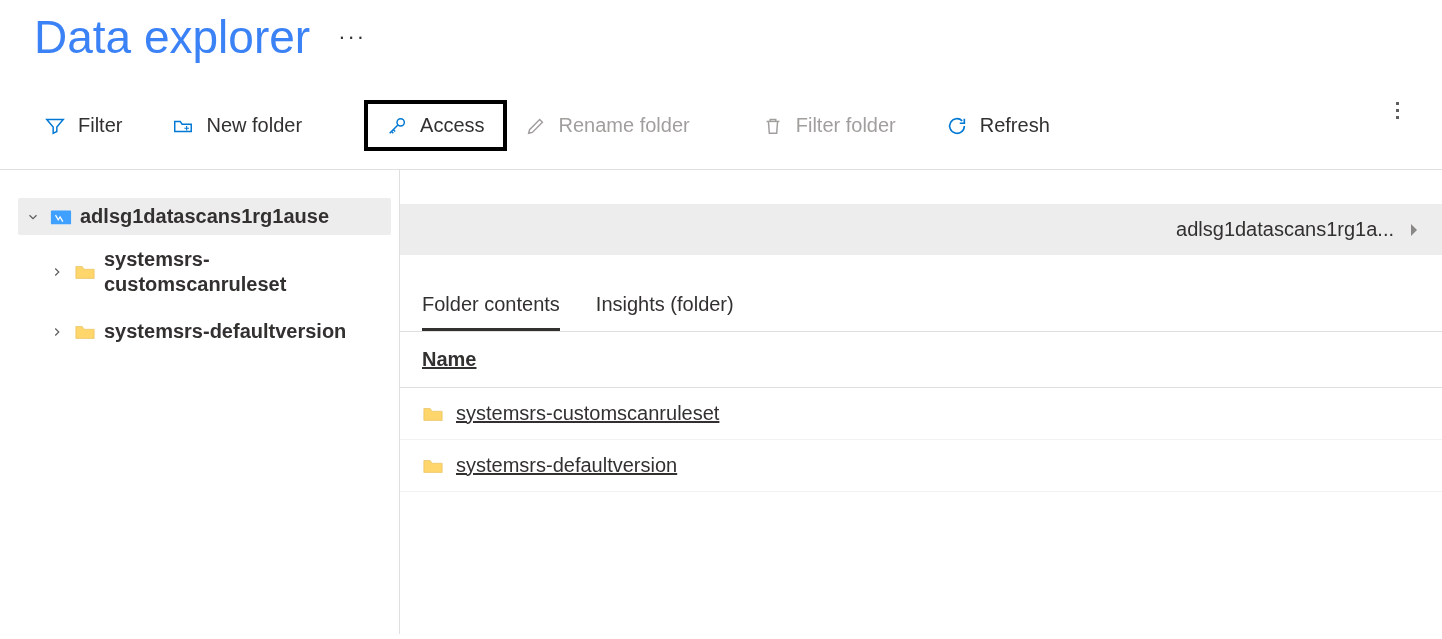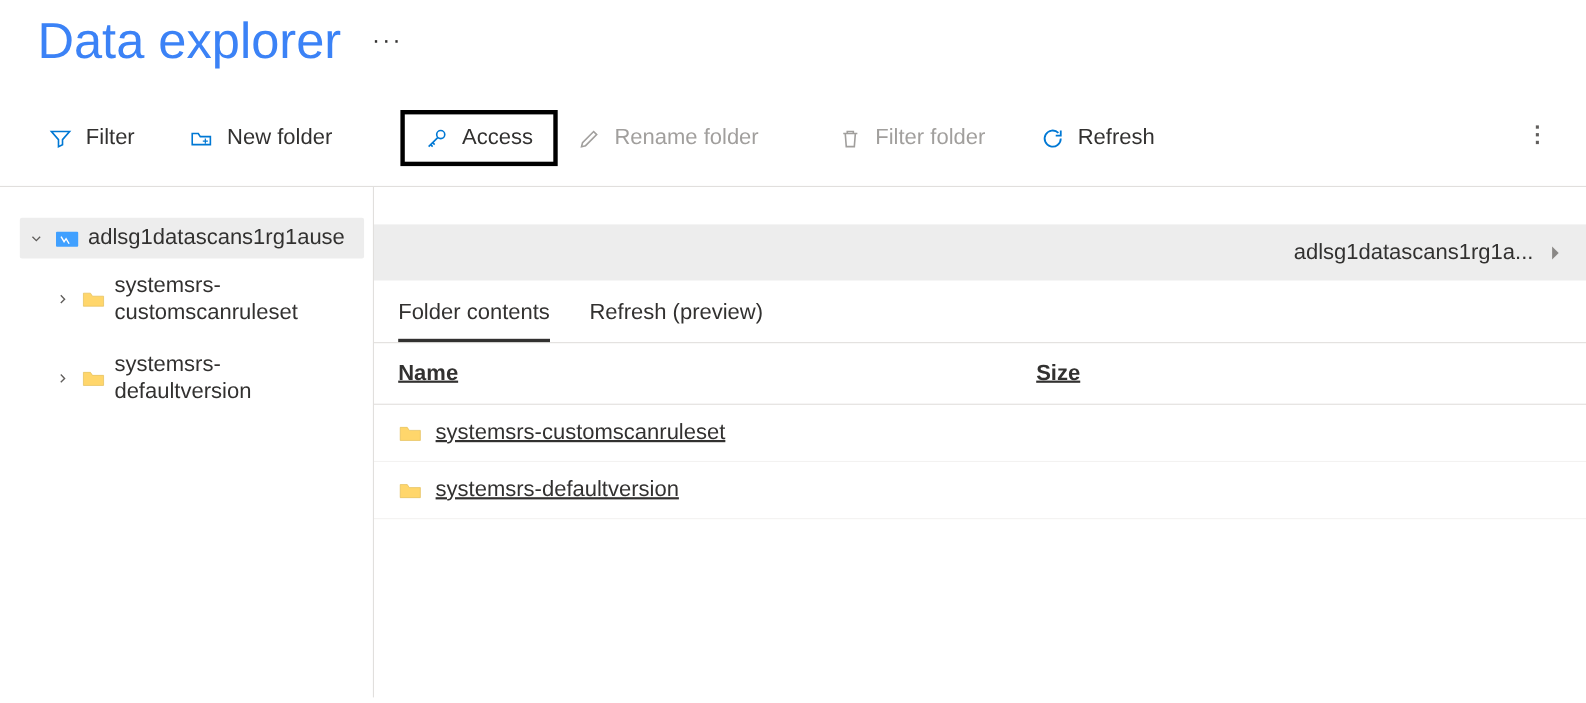--- a/index.html
+++ b/index.html
@@ -30,21 +30,20 @@
     margin-left: 28px;
     font-size: 22px;
     color: #323130;
     letter-spacing: 2px;
     cursor: pointer;
   }
 
   
   .toolbar {
     display: flex;
-    align-items: center;
     padding: 28px 34px 18px 34px;
     border-bottom: 1px solid #e1dfdd;
     gap: 8px;
   }
   .toolbar-item {
     display: flex;
     align-items: center;
     gap: 12px;
     padding: 6px 10px;
     cursor: pointer;
@@ -66,25 +65,26 @@
     padding: 0 4px;
   }
 
   
   .body {
     display: flex;
     height: calc(639px - 68px - 103px); 
     height: 464px;
   }
   .tree-panel {
-    width: 340px;
+    width: 400px;
     border-right: 1px solid #e1dfdd;
     padding-top: 28px;
     padding-left: 18px;
     padding-right: 8px;
+    font-weight: bold;
   }
   .content-panel {
     flex: 1;
     padding-top: 34px;
     padding-left: 0;
   }
 
   
   .tree-node {
     display: flex;
@@ -114,20 +114,21 @@
   .breadcrumb-bar .crumb { color:#323130; }
   .breadcrumb-bar .crumb-sep { color:#8a8886; display:inline-flex; width:12px; height:16px; }
   .breadcrumb-bar .crumb-sep svg { width:100%; height:100%; }
 
   
   .tabs {
     display: flex;
     gap: 36px;
     padding: 18px 22px 0 22px;
     border-bottom: 1px solid #e1dfdd;
+    margin-top: 20px;
   }
   .tab {
     padding-bottom: 12px;
     cursor: pointer;
     color: #323130;
   }
   .tab.active {
     border-bottom: 3px solid #323130;
     font-weight: 400;
   }
@@ -306,27 +307,26 @@
       <span class="crumb">adlsg1datascans1rg1a...</span>
       <span class="crumb-sep">
         <svg viewBox="0 0 12 16" fill="#8a8886">
             <path d="M3 2l6 6-6 6z"></path>
           </svg>
       </span>
     </div>
 
     <div class="tabs">
       <div class="tab active">Folder contents</div>
-      <div class="tab">Refresh (preview)</div>
+      <div class="tab">Insights (folder)</div>
     </div>
 
     <div class="table">
       <div class="table-header">
         <div class="col-name">Name</div>
-        <div class="col-size">Size</div>
       </div>
 
       <div class="table-row">
         <span class="row-icon">
           <svg viewBox="0 0 24 20">
               <path d="M2 4h7l2 3h11v10H2V4z" fill="#ffd66b" stroke="#e0b94f" stroke-width="0.6"></path>
             </svg>
         </span>
         <span class="row-name">systemsrs-customscanruleset</span>
         <span class="row-size"></span>

